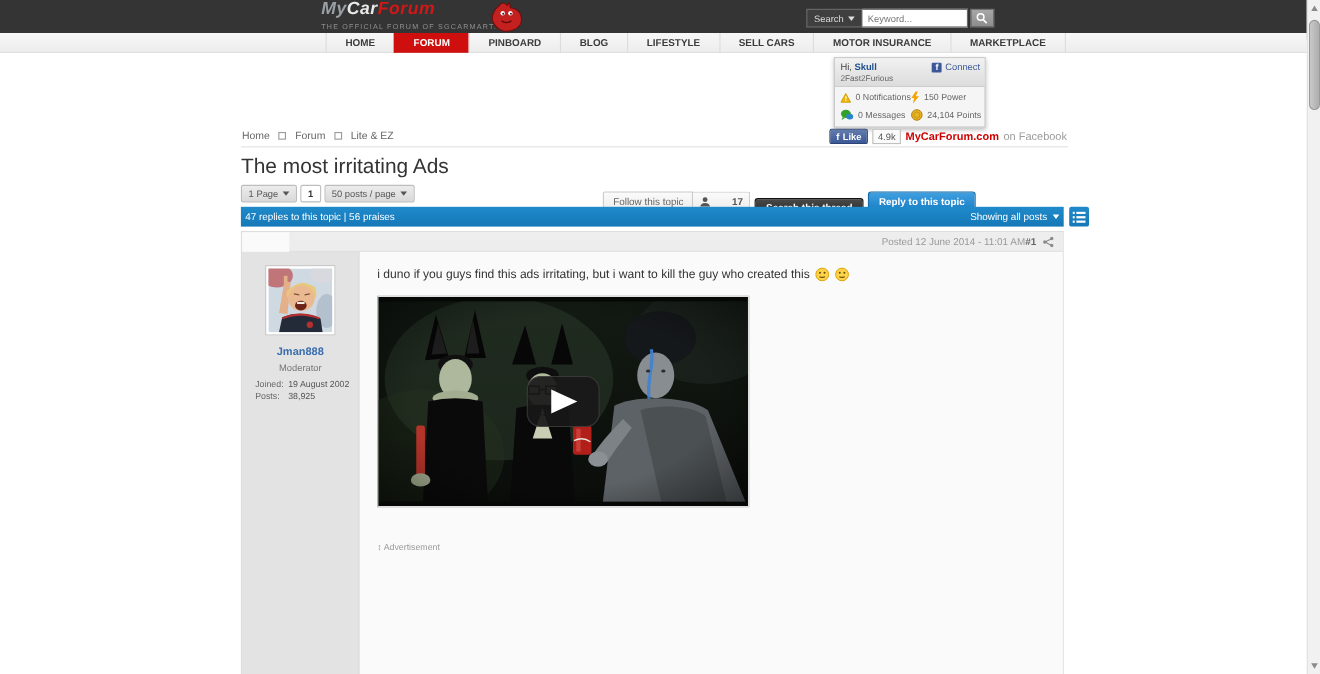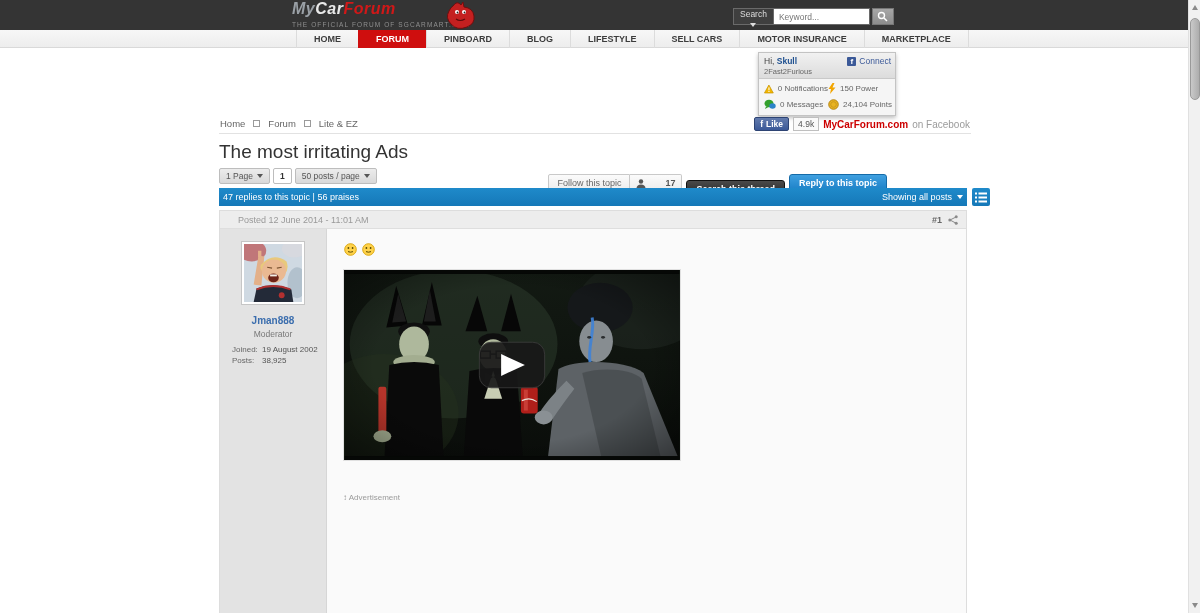--- a/index.html
+++ b/index.html
@@ -10,21 +10,21 @@
   .topbar { position:absolute; left:0; top:0; width:1188px; height:36px; background:#343434; }
   .logo { position:absolute; left:292px; top:1px; line-height:15px; cursor:pointer; }
   .logo-line1 { font-size:16px; font-weight:bold; font-style:italic; letter-spacing:.5px; }
   .logo-my { color:#9aa0a6; }
   .logo-car { color:#e9e9e9; }
   .logo-forum { color:#d01818; }
   .logo-tag { font-size:6.5px; color:#8f8f8f; letter-spacing:1.1px; margin-top:1px; }
   .mascot { position:absolute; left:443px; top:0px; }
 
   .search-wrap { position:absolute; left:733px; top:8px; height:17px; display:flex; align-items:stretch; }
-  .search-select { background:#3f3f3f; border:1px solid #6a6a6a; color:#ddd; font-size:8.5px; display:flex; align-items:center; gap:4px; padding:0 6px; cursor:pointer;flex-direction:column; }
+  .search-select { background:#3f3f3f; border:1px solid #6a6a6a; color:#ddd; font-size:8.5px; display:flex; align-items:center; gap:4px; padding:0 6px; cursor:pointer; }
   .search-input { width:96px; border:1px solid #6a6a6a; border-left:none; background:#fff; font-size:8.5px; color:#777; padding:0 5px; outline:none; }
   .search-btn { width:22px; margin-left:2px; background:linear-gradient(#a7a7a7,#8d8d8d); border:1px solid #777; display:flex; align-items:center; justify-content:center; cursor:pointer; }
 
   
   .navbar { position:absolute; left:0; top:30px; width:1188px; height:18px; background:linear-gradient(#f7f7f7,#ededed); border-bottom:1px solid #d9d9d9; }
   .nav-items { position:absolute; left:296px; top:0; height:18px; display:flex; }
   .nav-item { font-size:9px; font-weight:bold; color:#3c3c3c; line-height:18px; padding:0 17px; border-left:1px solid #dcdcdc; cursor:pointer; white-space:nowrap; }
   .nav-item:last-child { border-right:1px solid #dcdcdc; }
   .nav-item.active { background:#cf0e0e; color:#fff; border-color:#cf0e0e; }
 
@@ -67,21 +67,21 @@
   .btn-blue { background:linear-gradient(#3fa0e0,#1b7fc6); border:1px solid #156ba8; border-radius:3px; font-size:9px; font-weight:bold; color:#fff; padding:3px 9px; cursor:pointer; }
 
   
   .bluebar { position:absolute; left:219px; top:188px; width:748px; height:18px; background:linear-gradient(#1f8aca,#1578b8); display:flex; justify-content:space-between; align-items:center; padding:0 4px; }
   .bluebar-left { color:#fff; font-size:9px; }
   .bluebar-right { color:#fff; font-size:9px; display:flex; align-items:center; gap:5px; cursor:pointer; }
   .list-btn { position:absolute; left:972px; top:188px; width:18px; height:18px; background:linear-gradient(#1f8aca,#1578b8); border-radius:2px; display:flex; align-items:center; justify-content:center; cursor:pointer; }
 
   
   .post { position:absolute; left:219px; top:210px; width:748px; height:403px; border:1px solid #ddd; border-bottom:none; background:#fafafa; }
-  .post-head { height:18px; background:#ededed; border-bottom:1px solid #dedede; display:flex; justify-content:space-between; align-items:center; padding:0 8px 0 18px; }
+  .post-head { height:18px; background:#ededed; border-bottom:1px solid #dedede; display:flex; justify-content:flex-end; align-items:center; padding:0 8px 0 18px;margin-left:43px; }
   .post-date { font-size:9px; color:#999; }
   .post-headright { display:flex; align-items:center; gap:6px; }
   .post-num { font-size:9px; font-weight:bold; color:#666; }
   .share-ic { cursor:pointer; display:flex; }
   .post-body { position:absolute; left:0; top:18px; right:0; bottom:0; display:flex; }
   .author-col { width:107px; background:#e3e3e3; border-right:1px solid #d6d6d6; flex-shrink:0; padding-top:12px; }
   .avatar-box { width:64px; height:64px; margin:0 auto; background:#fff; border:1px solid #c6c6c6; padding:2px; cursor:pointer; }
   .author-name { text-align:center; margin-top:10px; font-size:10px; font-weight:bold; color:#3b6eae; cursor:pointer; }
   .author-role { text-align:center; margin-top:3px; font-size:8.5px; color:#777; }
   .author-meta { margin-top:5px; font-size:8px; color:#555; }
@@ -307,20 +307,21 @@
           </div>
           <div class="meta-row">
             <span class="meta-label">Posts:</span>
             <span>38,925</span>
           </div>
         </div>
       </div>
 
       <div class="content-col">
         <div class="msg">
+          <span>i duno if you guys find this ads irritating, but i want to kill the guy who created this</span>
           <span class="smiley">
             <svg width="13" height="13" viewBox="0 0 13 13">
                 <circle cx="6.5" cy="6.5" r="5.8" fill="#ffd24a" stroke="#d8a200" stroke-width="0.9"></circle>
                 <circle cx="4.4" cy="5" r="0.9" fill="#5a4a00"></circle>
                 <circle cx="8.6" cy="5" r="0.9" fill="#5a4a00"></circle>
                 <path d="M4,8.6 Q6.5,9.8 9,8.6" stroke="#5a4a00" stroke-width="1" fill="none"></path>
               </svg>
           </span>
           <span class="smiley">
             <svg width="13" height="13" viewBox="0 0 13 13">

